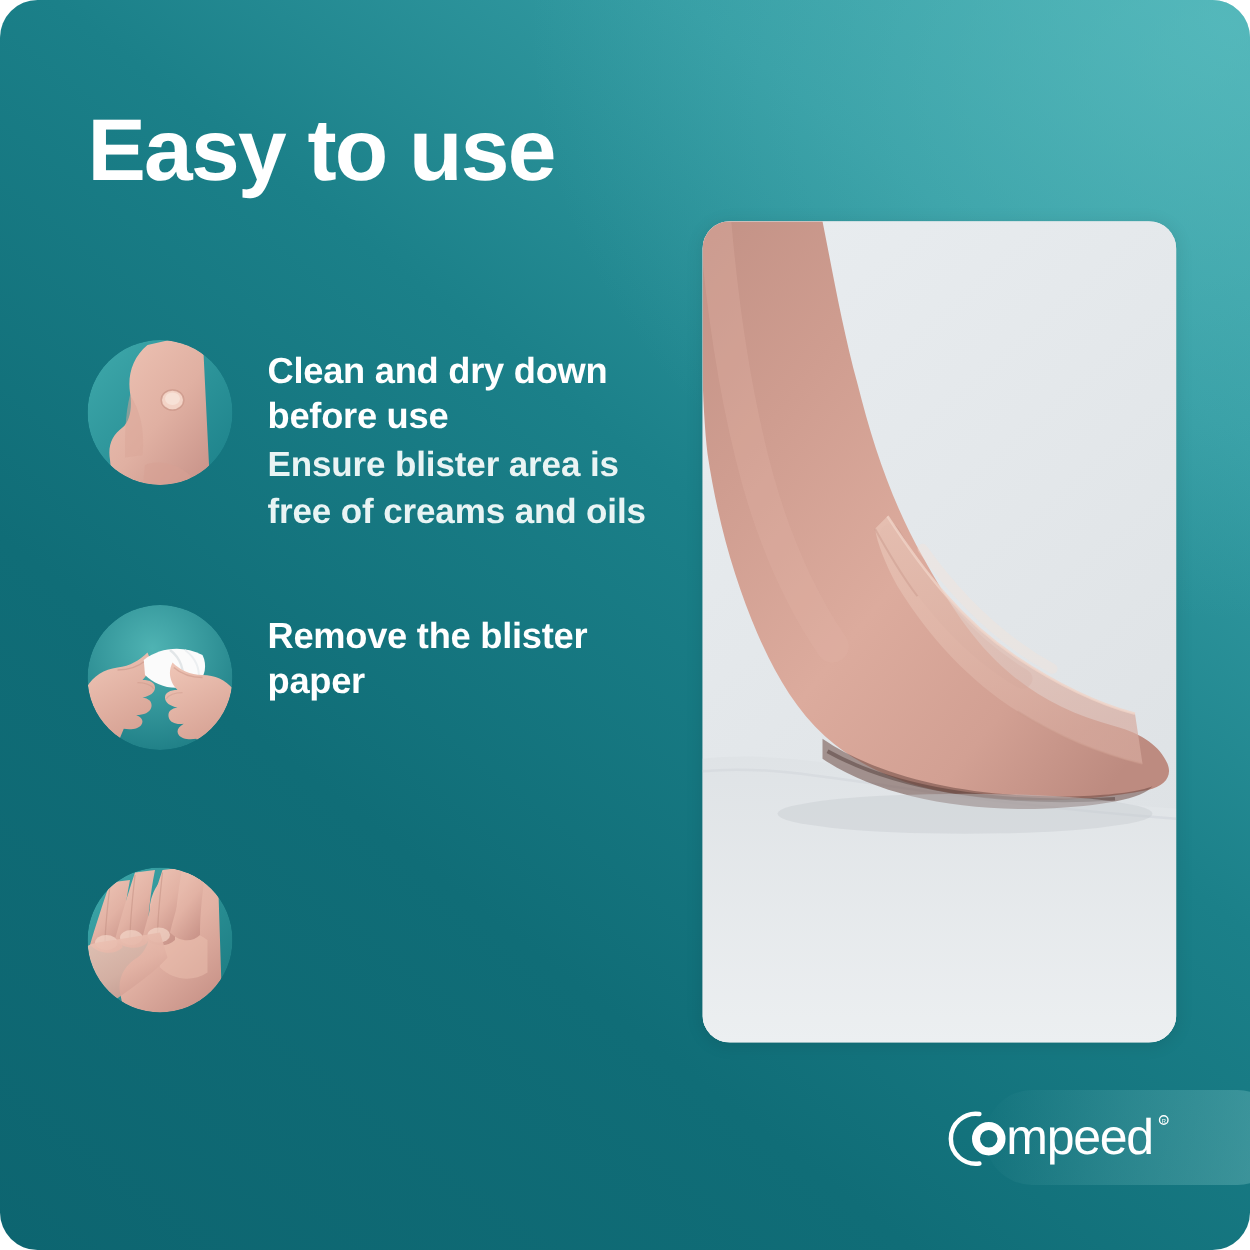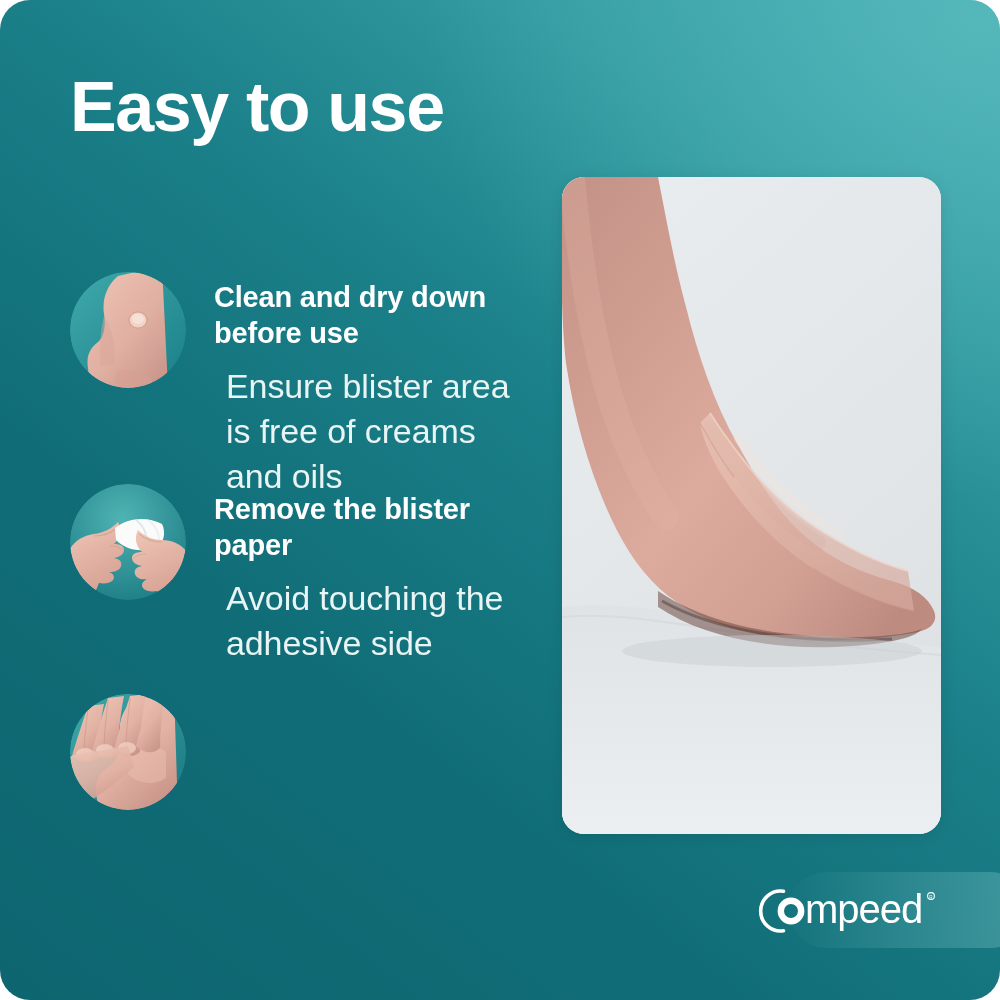--- a/index.html
+++ b/index.html
@@ -21,21 +21,21 @@
   
   #bloom {
     position: absolute; inset: 0;
     background: radial-gradient(ellipse 820px 700px at 98% 2%, rgba(99,196,198,0.55) 0%, rgba(99,196,198,0.22) 38%, rgba(99,196,198,0.0) 68%);
     pointer-events: none;
   }
 
   
   #title {
     position: absolute;
-    left: 70px; top: 72px;
+    left: 70px; top: 85px;
     font-size: 70px;
     font-weight: 700;
     color: #ffffff;
     letter-spacing: -1.4px;
     line-height: 1.0;
     white-space: nowrap;
   }
 
   
   .step {
@@ -61,26 +61,26 @@
   .step-head {
     font-size: 29px;
     font-weight: 700;
     color: #ffffff;
     line-height: 1.24;
     letter-spacing: -0.2px;
     margin: 0 0 2px 0;
     max-width: 330px;
   }
   .step-body {
-    font-size: 34px;
-    font-weight: 400;
+    font-size: 28px;
+    font-weight: 700;
     color: #e9f4f4;
     line-height: 1.32;
     letter-spacing: -0.1px;
-    margin: 12px;
+    margin: 0;
     max-width: 350px;
   }
 
   
   .icon-bg { position: absolute; inset: 0; }
 
   
   #photo-card {
     position: absolute;
     left: 562px; top: 177px;
@@ -187,21 +187,20 @@
           <path d="M122 116 L120 72 C114 62 104 56 92 56 C82 56 74 52 68 46 C64 54 66 62 72 68
                    C66 68 62 70 62 74 C62 78 66 81 72 82 C66 83 64 86 65 90 C66 94 71 96 77 95
                    C72 98 71 101 73 104 C75 107 81 108 87 107 L94 116 Z" fill="url(#sk2)"></path>
           <path d="M92 58 C84 58 76 56 69 50" fill="none" stroke="#c99486" stroke-width="1.1" opacity="0.5"></path>
           <path d="M76 70 C70 70 65 72 63 75" fill="none" stroke="#c99486" stroke-width="1" opacity="0.4"></path>
         </g>
       </svg>
     </div>
     <div class="step-text">
       <p class="step-head">Remove the blister paper</p>
-      <p class="step-body">Avoid touching the adhesive side</p>
     </div>
   </div>
 
   <div class="step" id="step-2">
     <div class="step-icon">
       <svg class="icon-bg" viewBox="0 0 116 116" xmlns="http://www.w3.org/2000/svg">
         <defs>
           <clipPath id="c3">
               <circle cx="58" cy="58" r="58"></circle>
             </clipPath>

